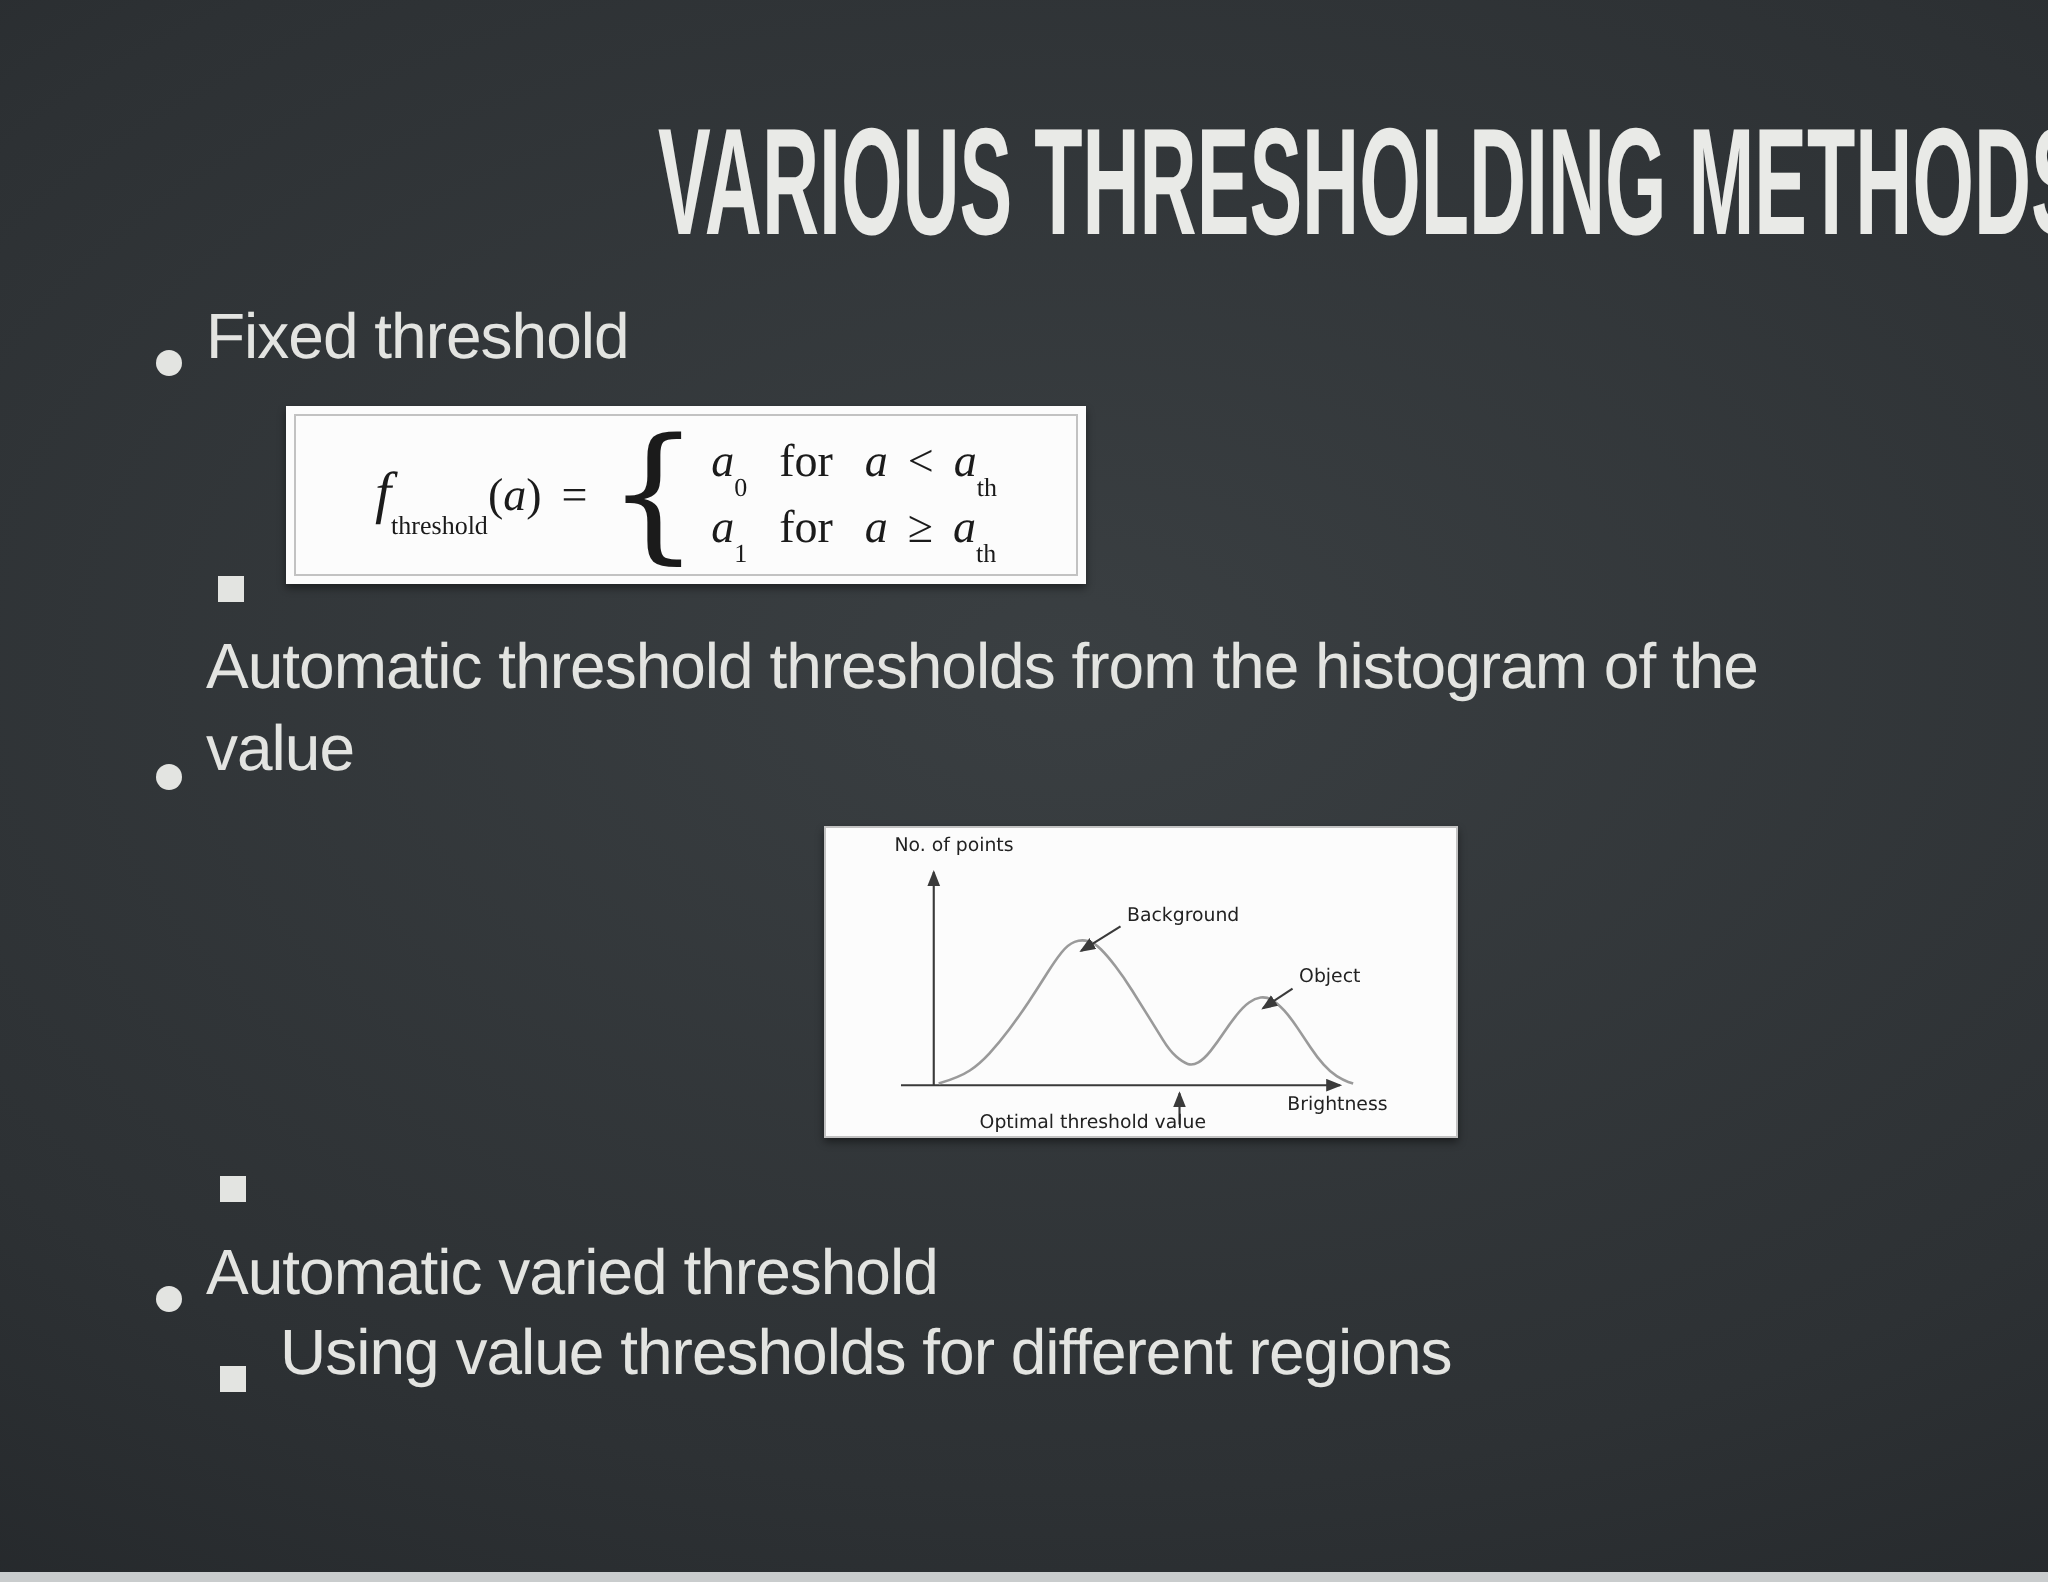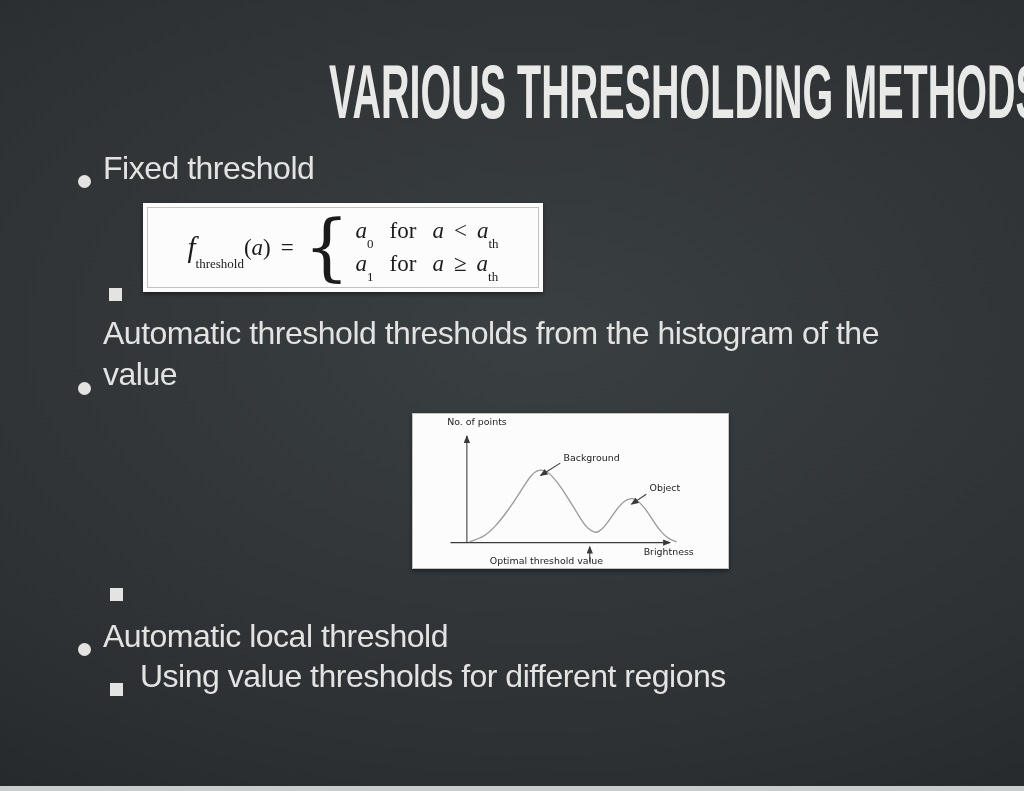--- a/index.html
+++ b/index.html
@@ -130,21 +130,21 @@
       <text x="60" y="183">Optimal threshold value</text>
     </svg>
   </figure>
 
   <div class="row" style="left:110px;top:575px;">
     <span class="marker square"></span>
   </div>
 
   <div class="row" style="left:78px;top:616px;">
     <span class="marker disc"></span>
-    <span class="row-text">Automatic local threshold</span>
+    <span class="row-text">Automatic varied threshold</span>
   </div>
 
   <div class="row" style="left:110px;top:656px;">
     <span class="marker square"></span>
     <span class="row-text">Using value thresholds for different regions</span>
   </div>
 
   <div class="bottom-strip"></div>
 </div>
 

